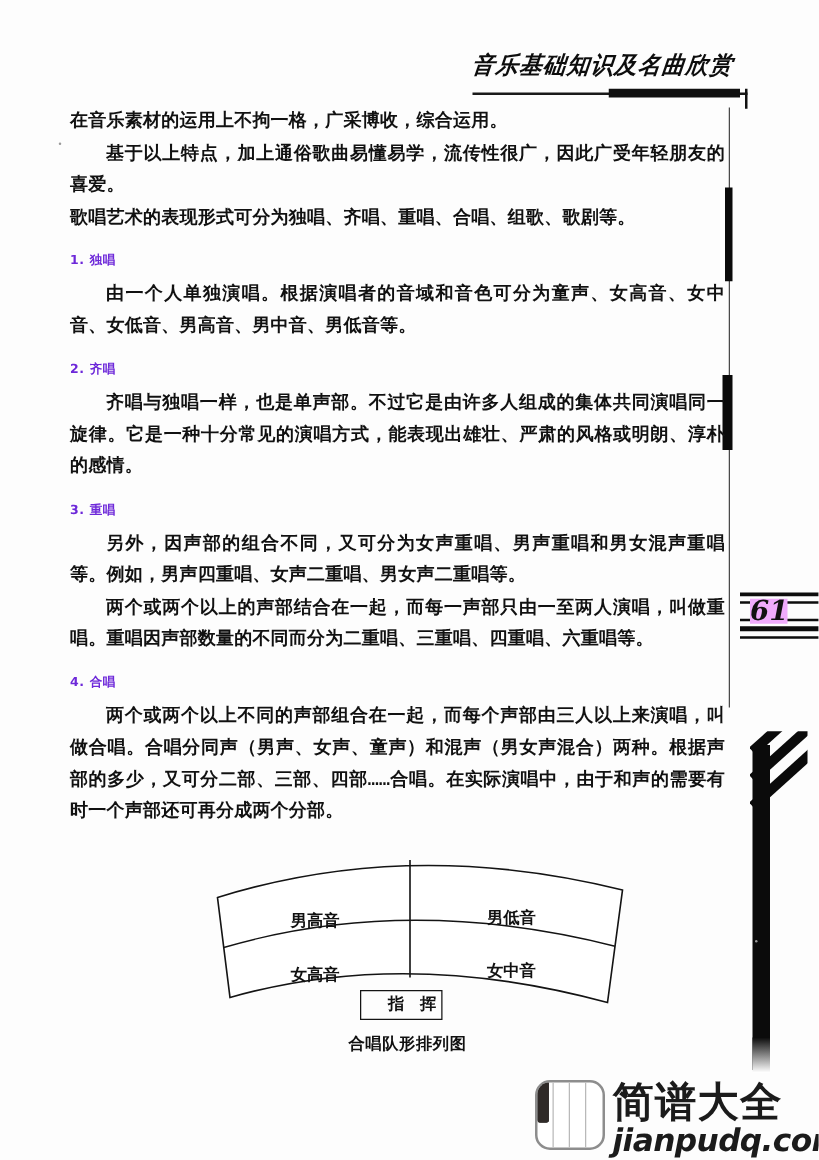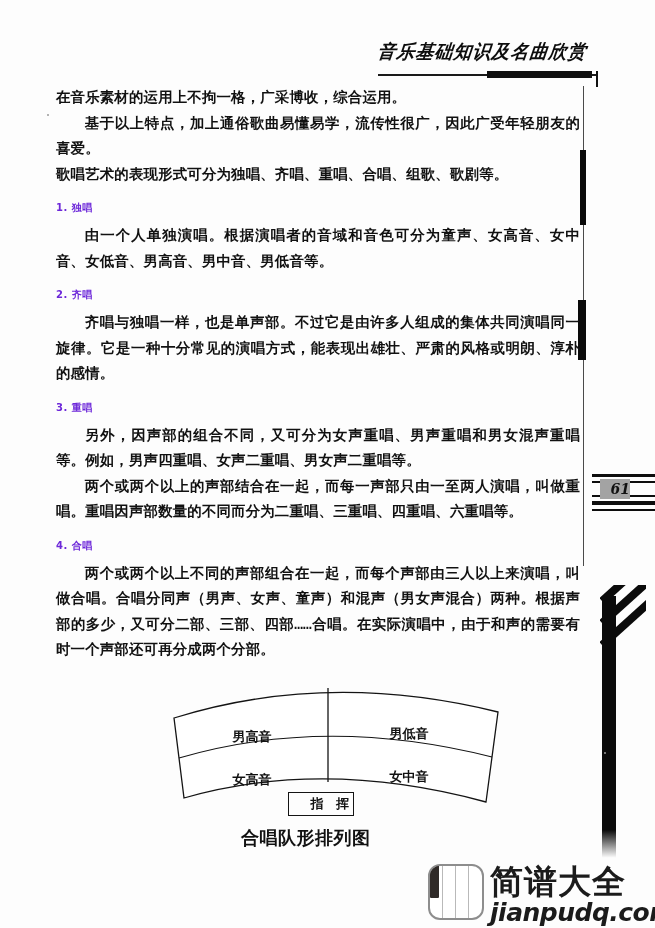--- a/index.html
+++ b/index.html
@@ -140,23 +140,23 @@
   .pagenum-wrap .ln2 { top: 11px; height: 2px; }
   .pagenum-wrap .ln3 { top: 25px; height: 2px; }
   .pagenum-wrap .ln4 { top: 31px; height: 4px; }
   .pagenum-wrap .ln5 { top: 39px; height: 2px; }
   .pagenum {
     position: absolute;
     left: 8px;
     top: 9px;
     width: 30px;
     height: 20px;
-    background: #a3a3a3;
+    background: #f0abfc;
     font-family: "DejaVu Serif", "Liberation Serif", serif;
-    font-size: 14px;
+    font-size: 22px;
     font-weight: bold;
     font-style: italic;
     color: #111;
     text-align: right;
     line-height: 20px;
   }
 
   
   .body-col {
     position: absolute;
@@ -224,23 +224,23 @@
     text-align: right;
     line-height: 21px;
     letter-spacing: 4px;
     text-indent: 4px;
   }
   .diag-caption {
     position: absolute;
     left: 85px;
     top: 140px;
     width: 170px;
-    text-align: left;
-    font-family: "DejaVu Sans", "Liberation Sans", sans-serif;
-    font-size: 18px;
+    text-align: center;
+    font-family: "DejaVu Sans", "Liberation Sans", sans-serif;
+    font-size: 13px;
     font-weight: bold;
     color: #111;
     letter-spacing: 0.5px;
   }
 
   
   .watermark {
     position: absolute;
     left: 428px;
     top: 862px;

